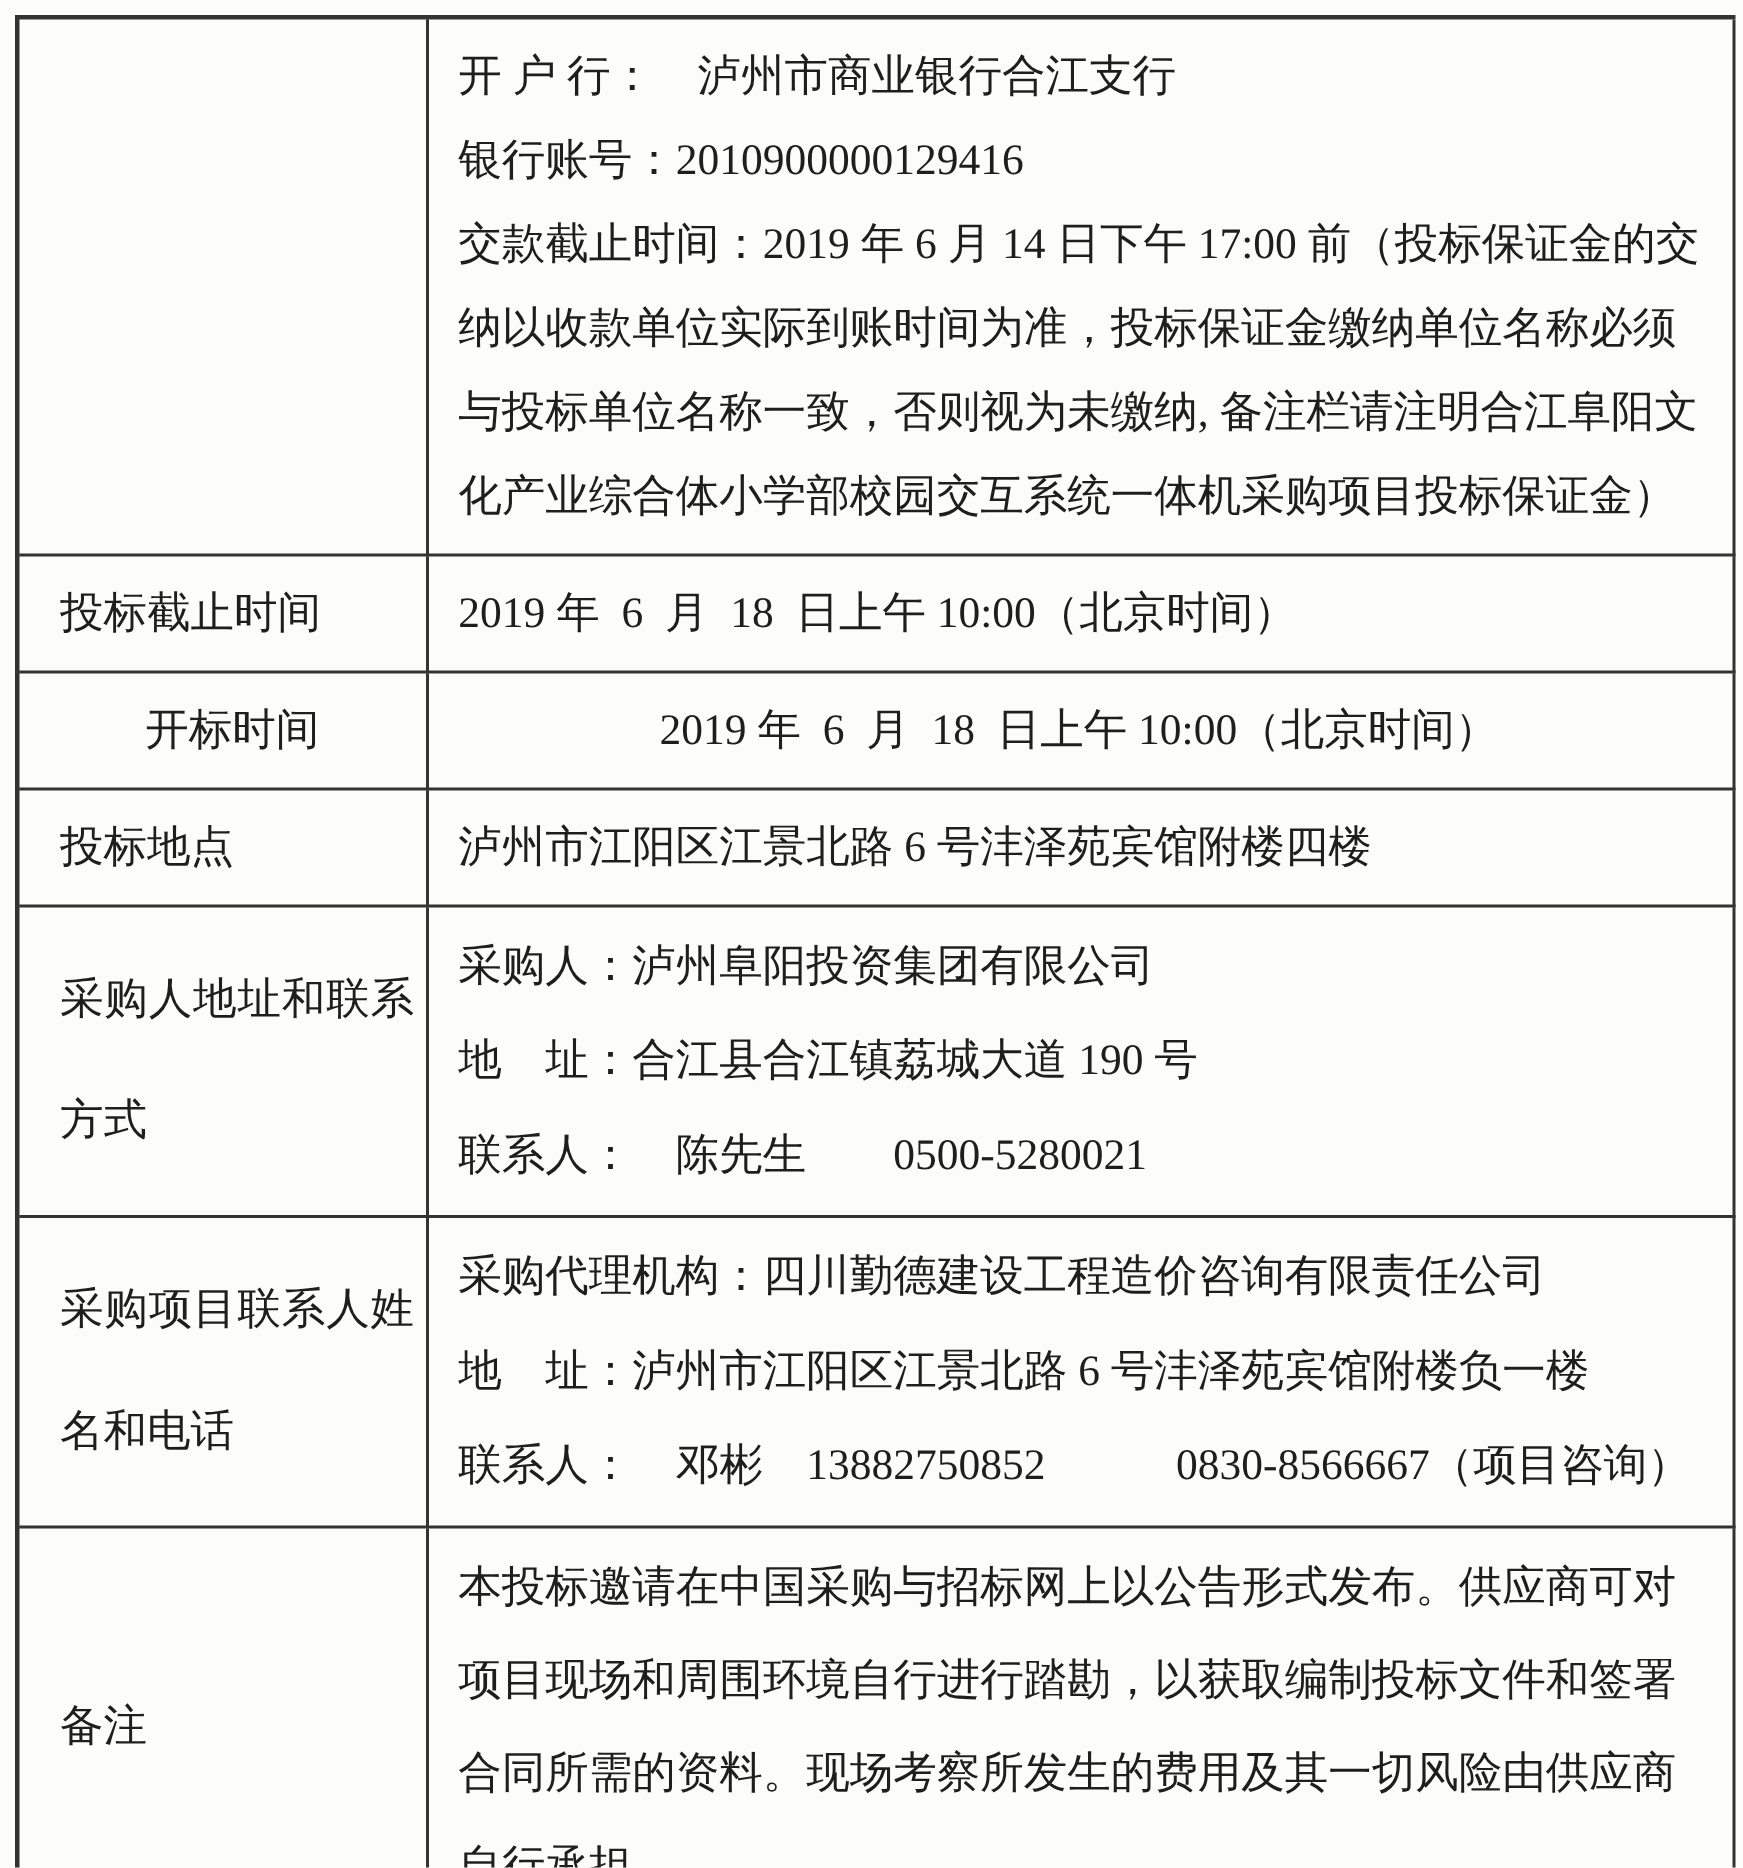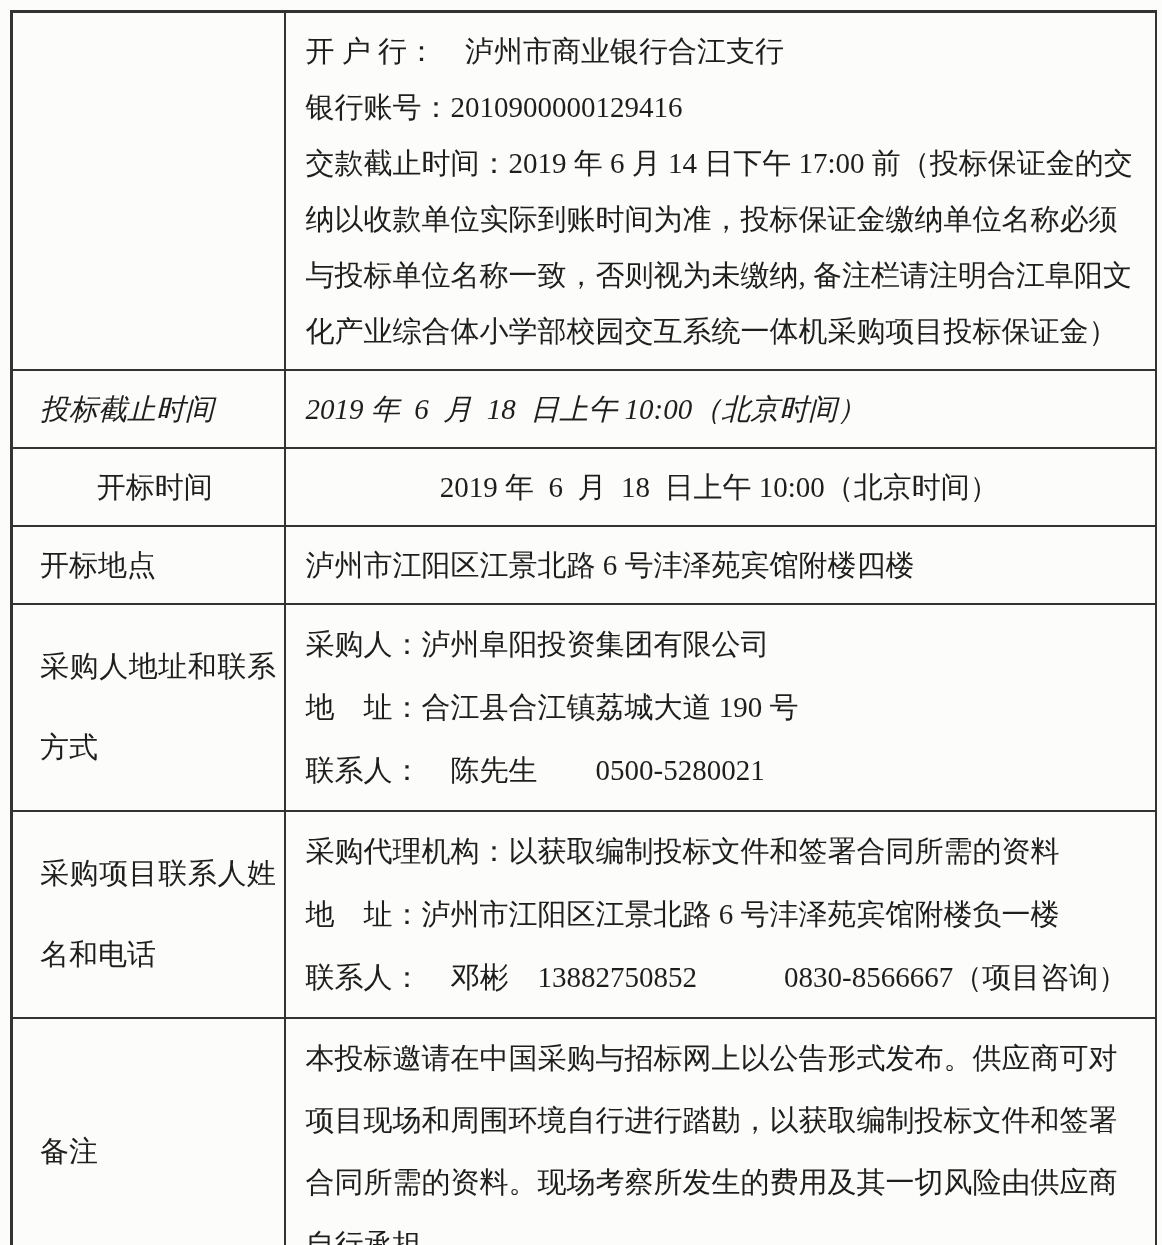--- a/index.html
+++ b/index.html
@@ -26,21 +26,21 @@
     border-bottom-width:5px;
   }
   col.c1{width:273px;}
   td{
     border:2px solid var(--line);
     vertical-align:middle;
     font-size:29px;
     line-height:1.25;
   }
   tr.r0{height:358px;}
-  tr.r1{height:74px;font-style:italic;}
+  tr.r1{height:74px;}
   tr.r2{height:76px;text-align:center;}
   tr.r3{height:74px;}
   tr.r4{height:74px;}
   tr.r5{height:192px;}
   tr.r6{height:187px;}
   tr.r7{height:185px;}
   td.label{padding:6px 14px 6px 27px;}
   td.label .label-wrap{
     white-space:pre-wrap;
     line-height:64px;
@@ -98,47 +98,47 @@
 
       <tr class="r2">
         <td class="label">
           <div class="label-wrap">开标时间</div>
         </td>
         <td class="content">
           <div class="para">2019 年  6  月  18  日上午 10:00（北京时间）</div>
         </td>
       </tr>
 
-
-      <tr class="r4">
+      <tr class="r3">
         <td class="label">
-          <div class="label-wrap">开标地点</div>
+          <div class="label-wrap">投标地点</div>
         </td>
         <td class="content">
           <div class="para">泸州市江阳区江景北路 6 号沣泽苑宾馆附楼四楼</div>
         </td>
       </tr>
+
 
       <tr class="r5">
         <td class="label">
           <div class="label-justify">采购人地址和联系方式</div>
         </td>
         <td class="content">
           <div class="para">采购人：泸州阜阳投资集团有限公司</div>
           <div class="para">地　址：合江县合江镇荔城大道 190 号</div>
           <div class="para">联系人：　陈先生　　0500-5280021</div>
         </td>
       </tr>
 
       <tr class="r6">
         <td class="label">
           <div class="label-justify">采购项目联系人姓名和电话</div>
         </td>
         <td class="content">
-          <div class="para">采购代理机构：以获取编制投标文件和签署合同所需的资料</div>
+          <div class="para">采购代理机构：四川勤德建设工程造价咨询有限责任公司</div>
           <div class="para">地　址：泸州市江阳区江景北路 6 号沣泽苑宾馆附楼负一楼</div>
           <div class="para">联系人：　邓彬　13882750852　　　0830-8566667（项目咨询）</div>
         </td>
       </tr>
 
       <tr class="r7">
         <td class="label">
           <div class="label-wrap">备注</div>
         </td>
         <td class="content">

